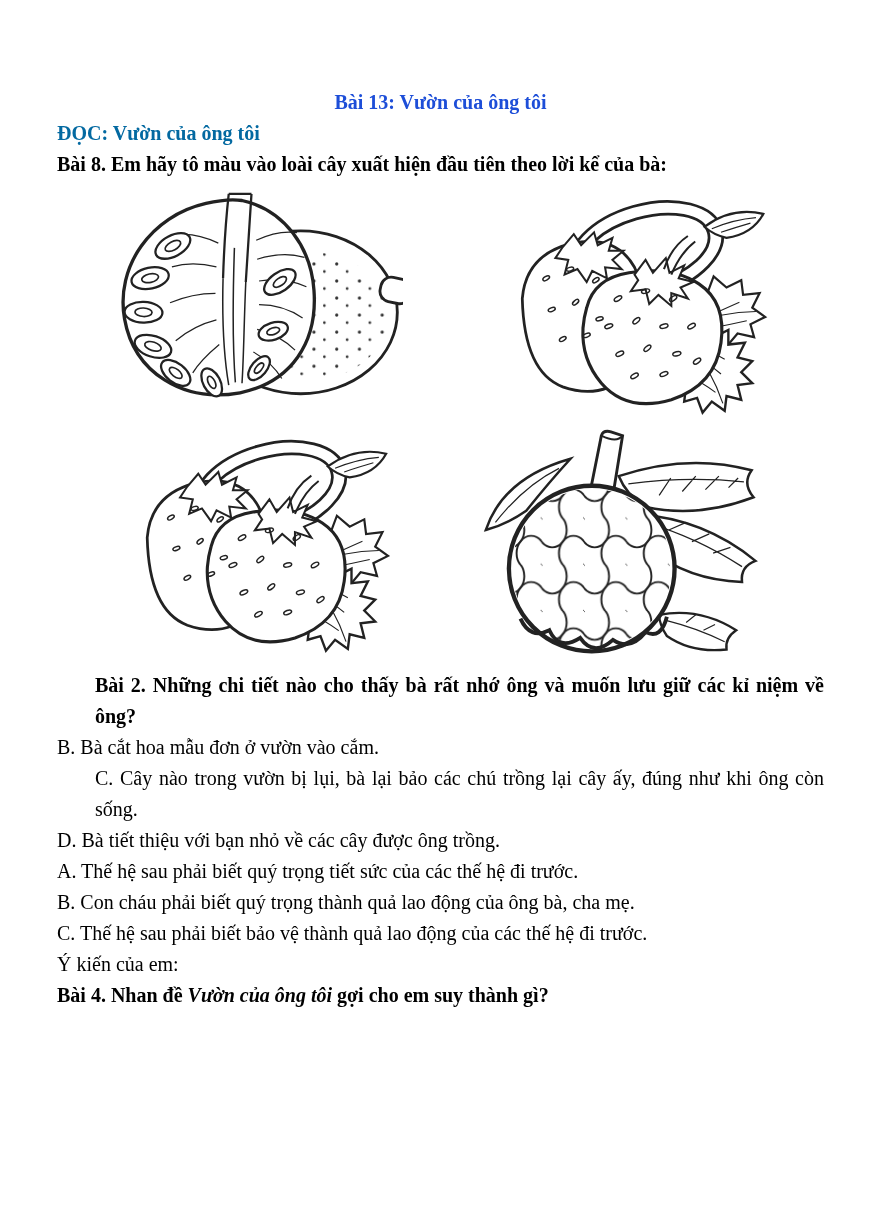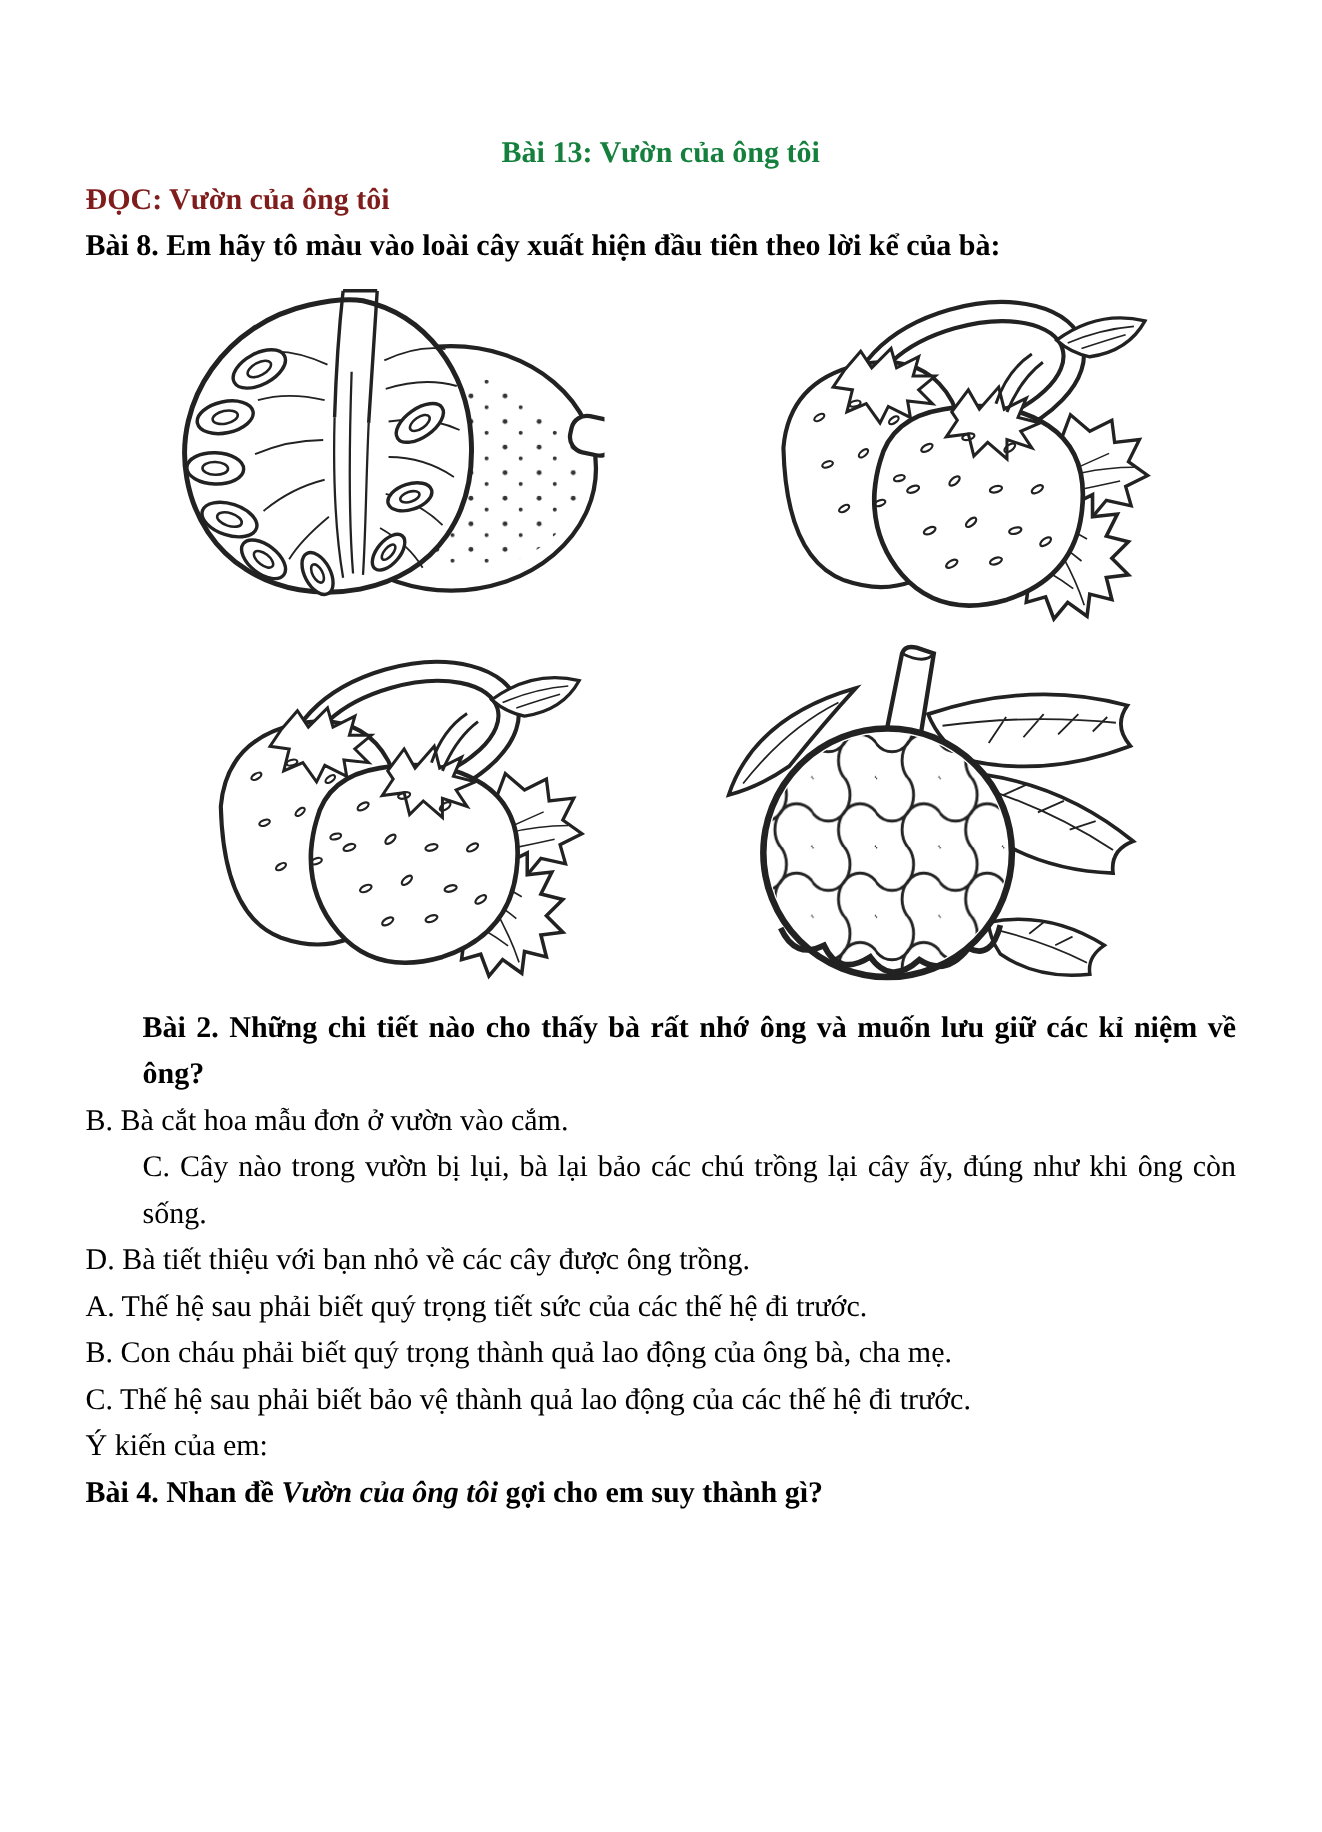--- a/index.html
+++ b/index.html
@@ -8,22 +8,22 @@
     width:881px; height:1221px; overflow:hidden;
     font-family:"Liberation Serif","DejaVu Serif",serif;
     color:#000;
   }
   .page { padding:87px 57px 0 57px; }
   .line { font-size:20px; line-height:31px; }
   .b { font-weight:bold; }
   .it { font-style:italic; }
   .center { text-align:center; }
   .justify { text-align:justify;margin-left:38px; }
-  .red { color:#15803d; }
-  .blue { color:#7f1d1d; }
+  .red { color:#1d4ed8; }
+  .blue { color:#0369a1; }
   .images { position:relative; height:484px; margin-top:6px; }
   .img { position:absolute; }
   .img svg { display:block; width:100%; height:100%; }
 </style>
 </head>
 <body>
 
 <div class="page">
 
   <div class="line b center red">Bài 13: Vườn của ông tôi</div>

